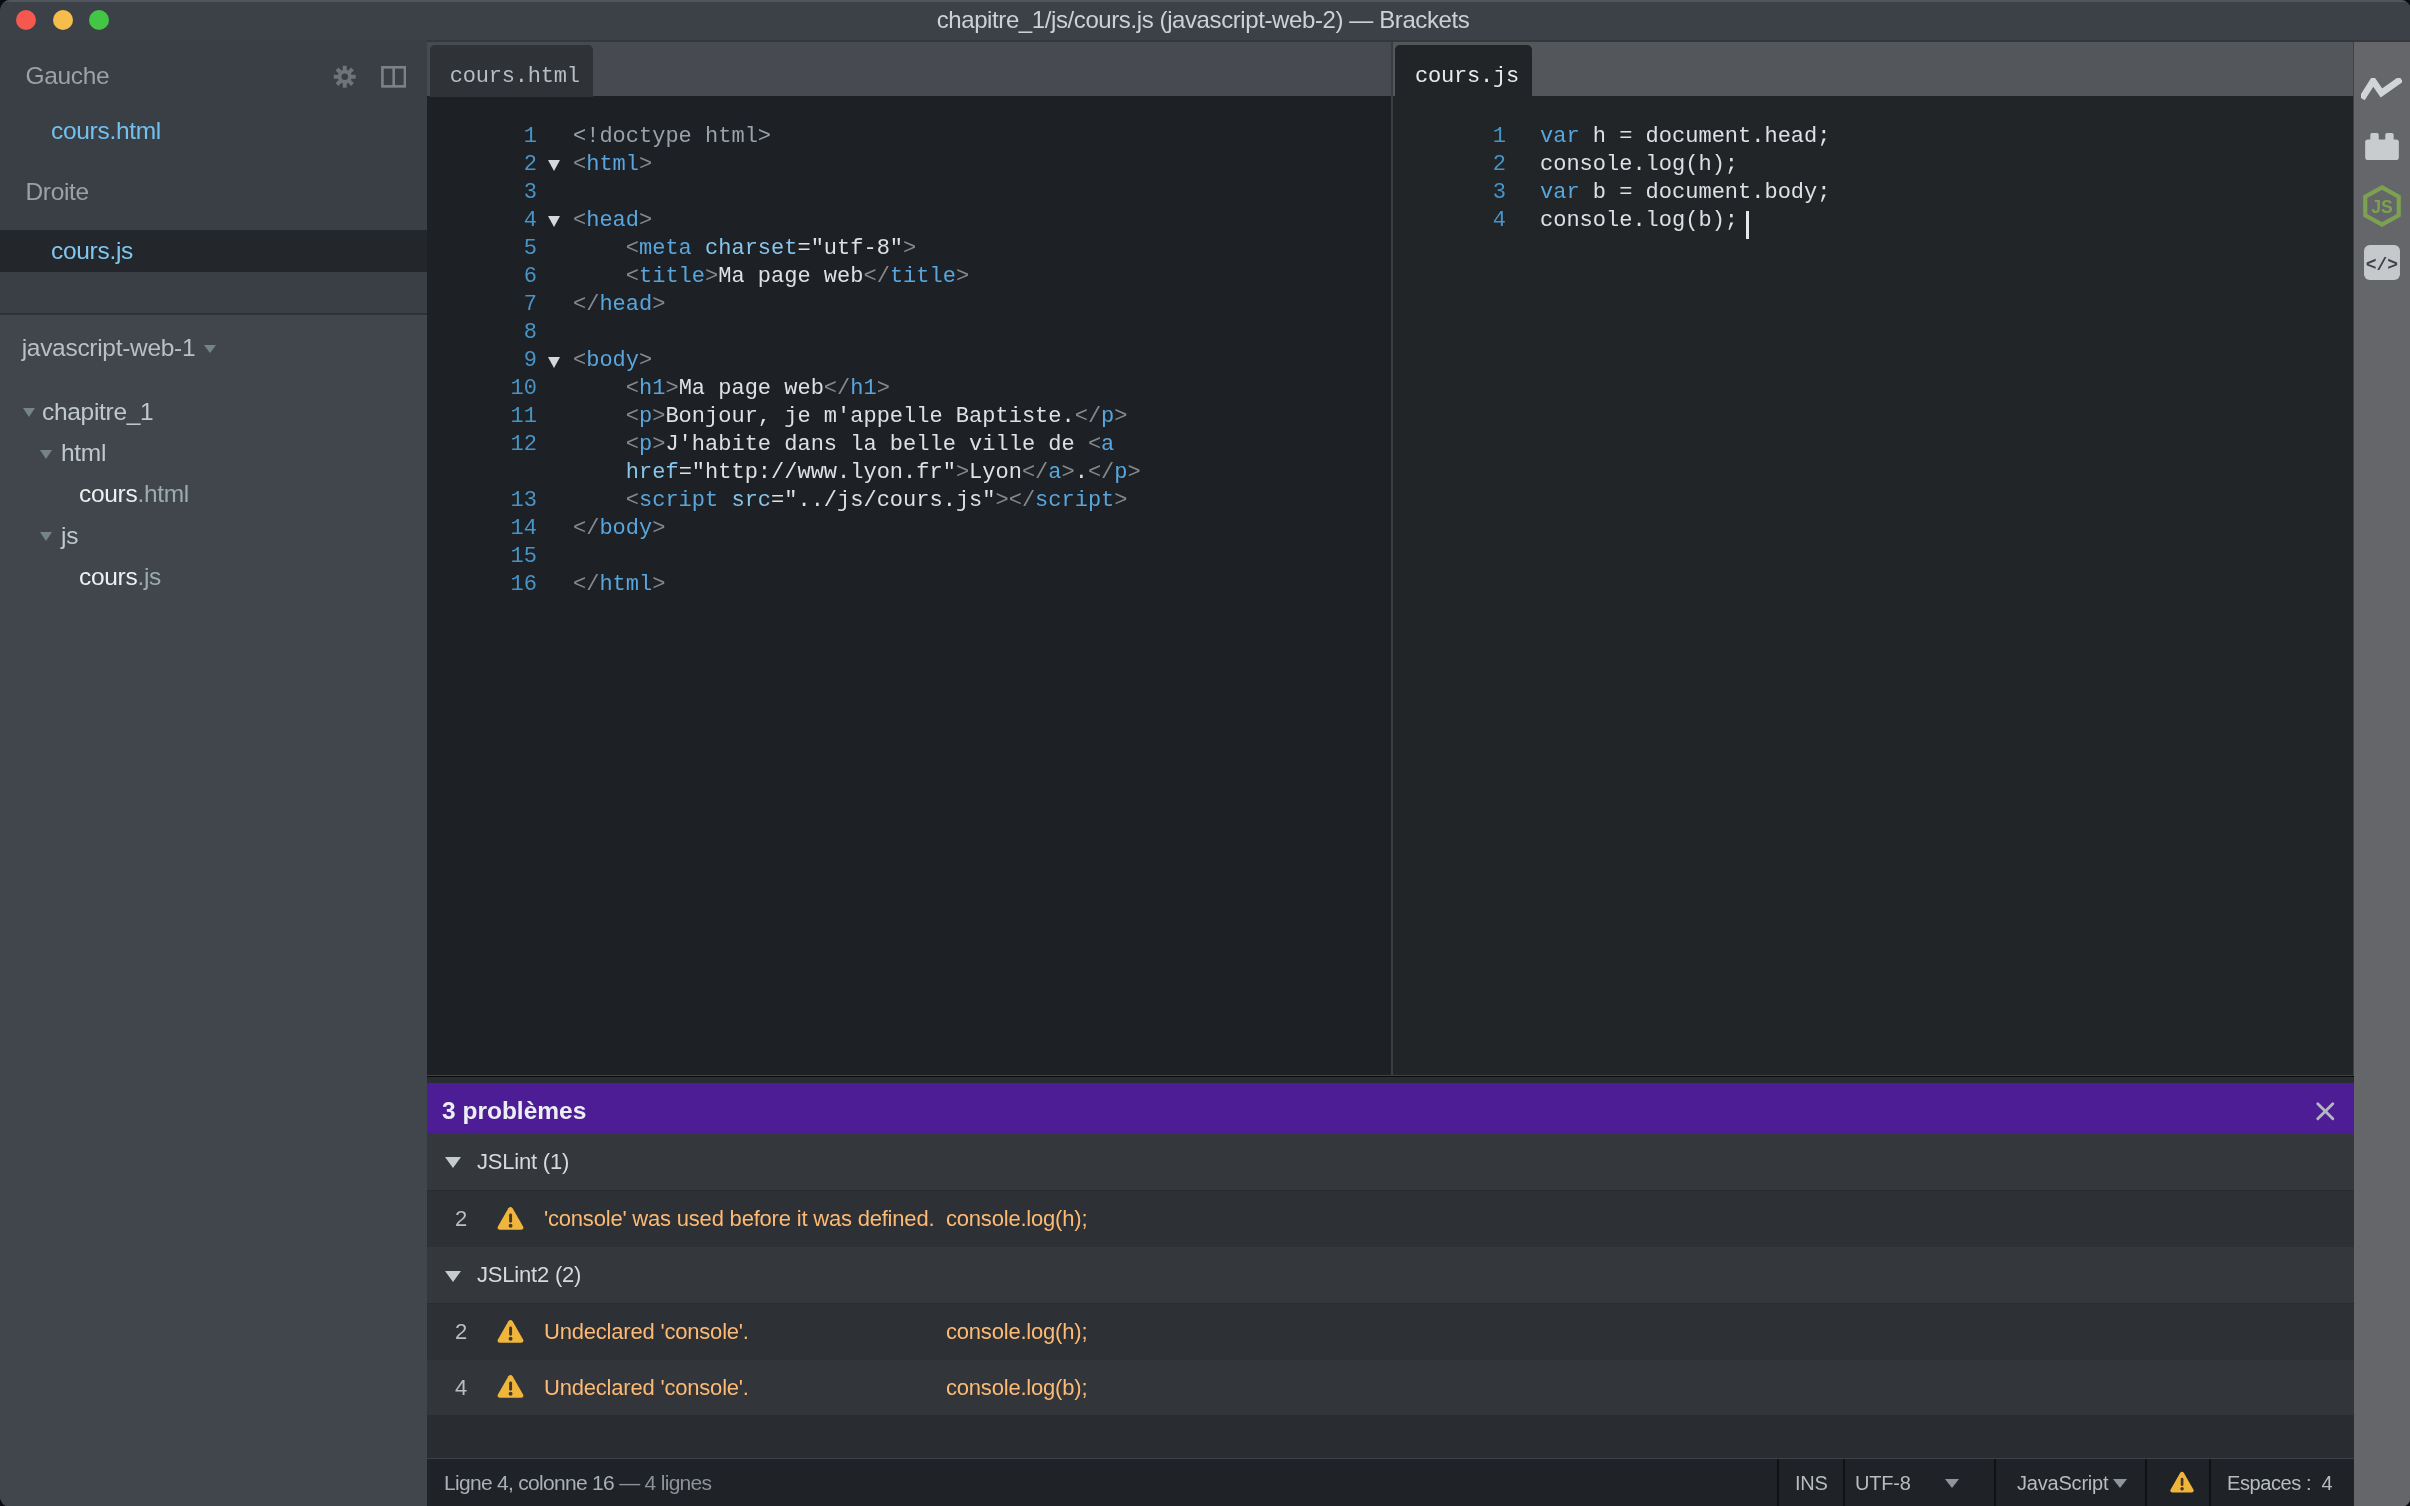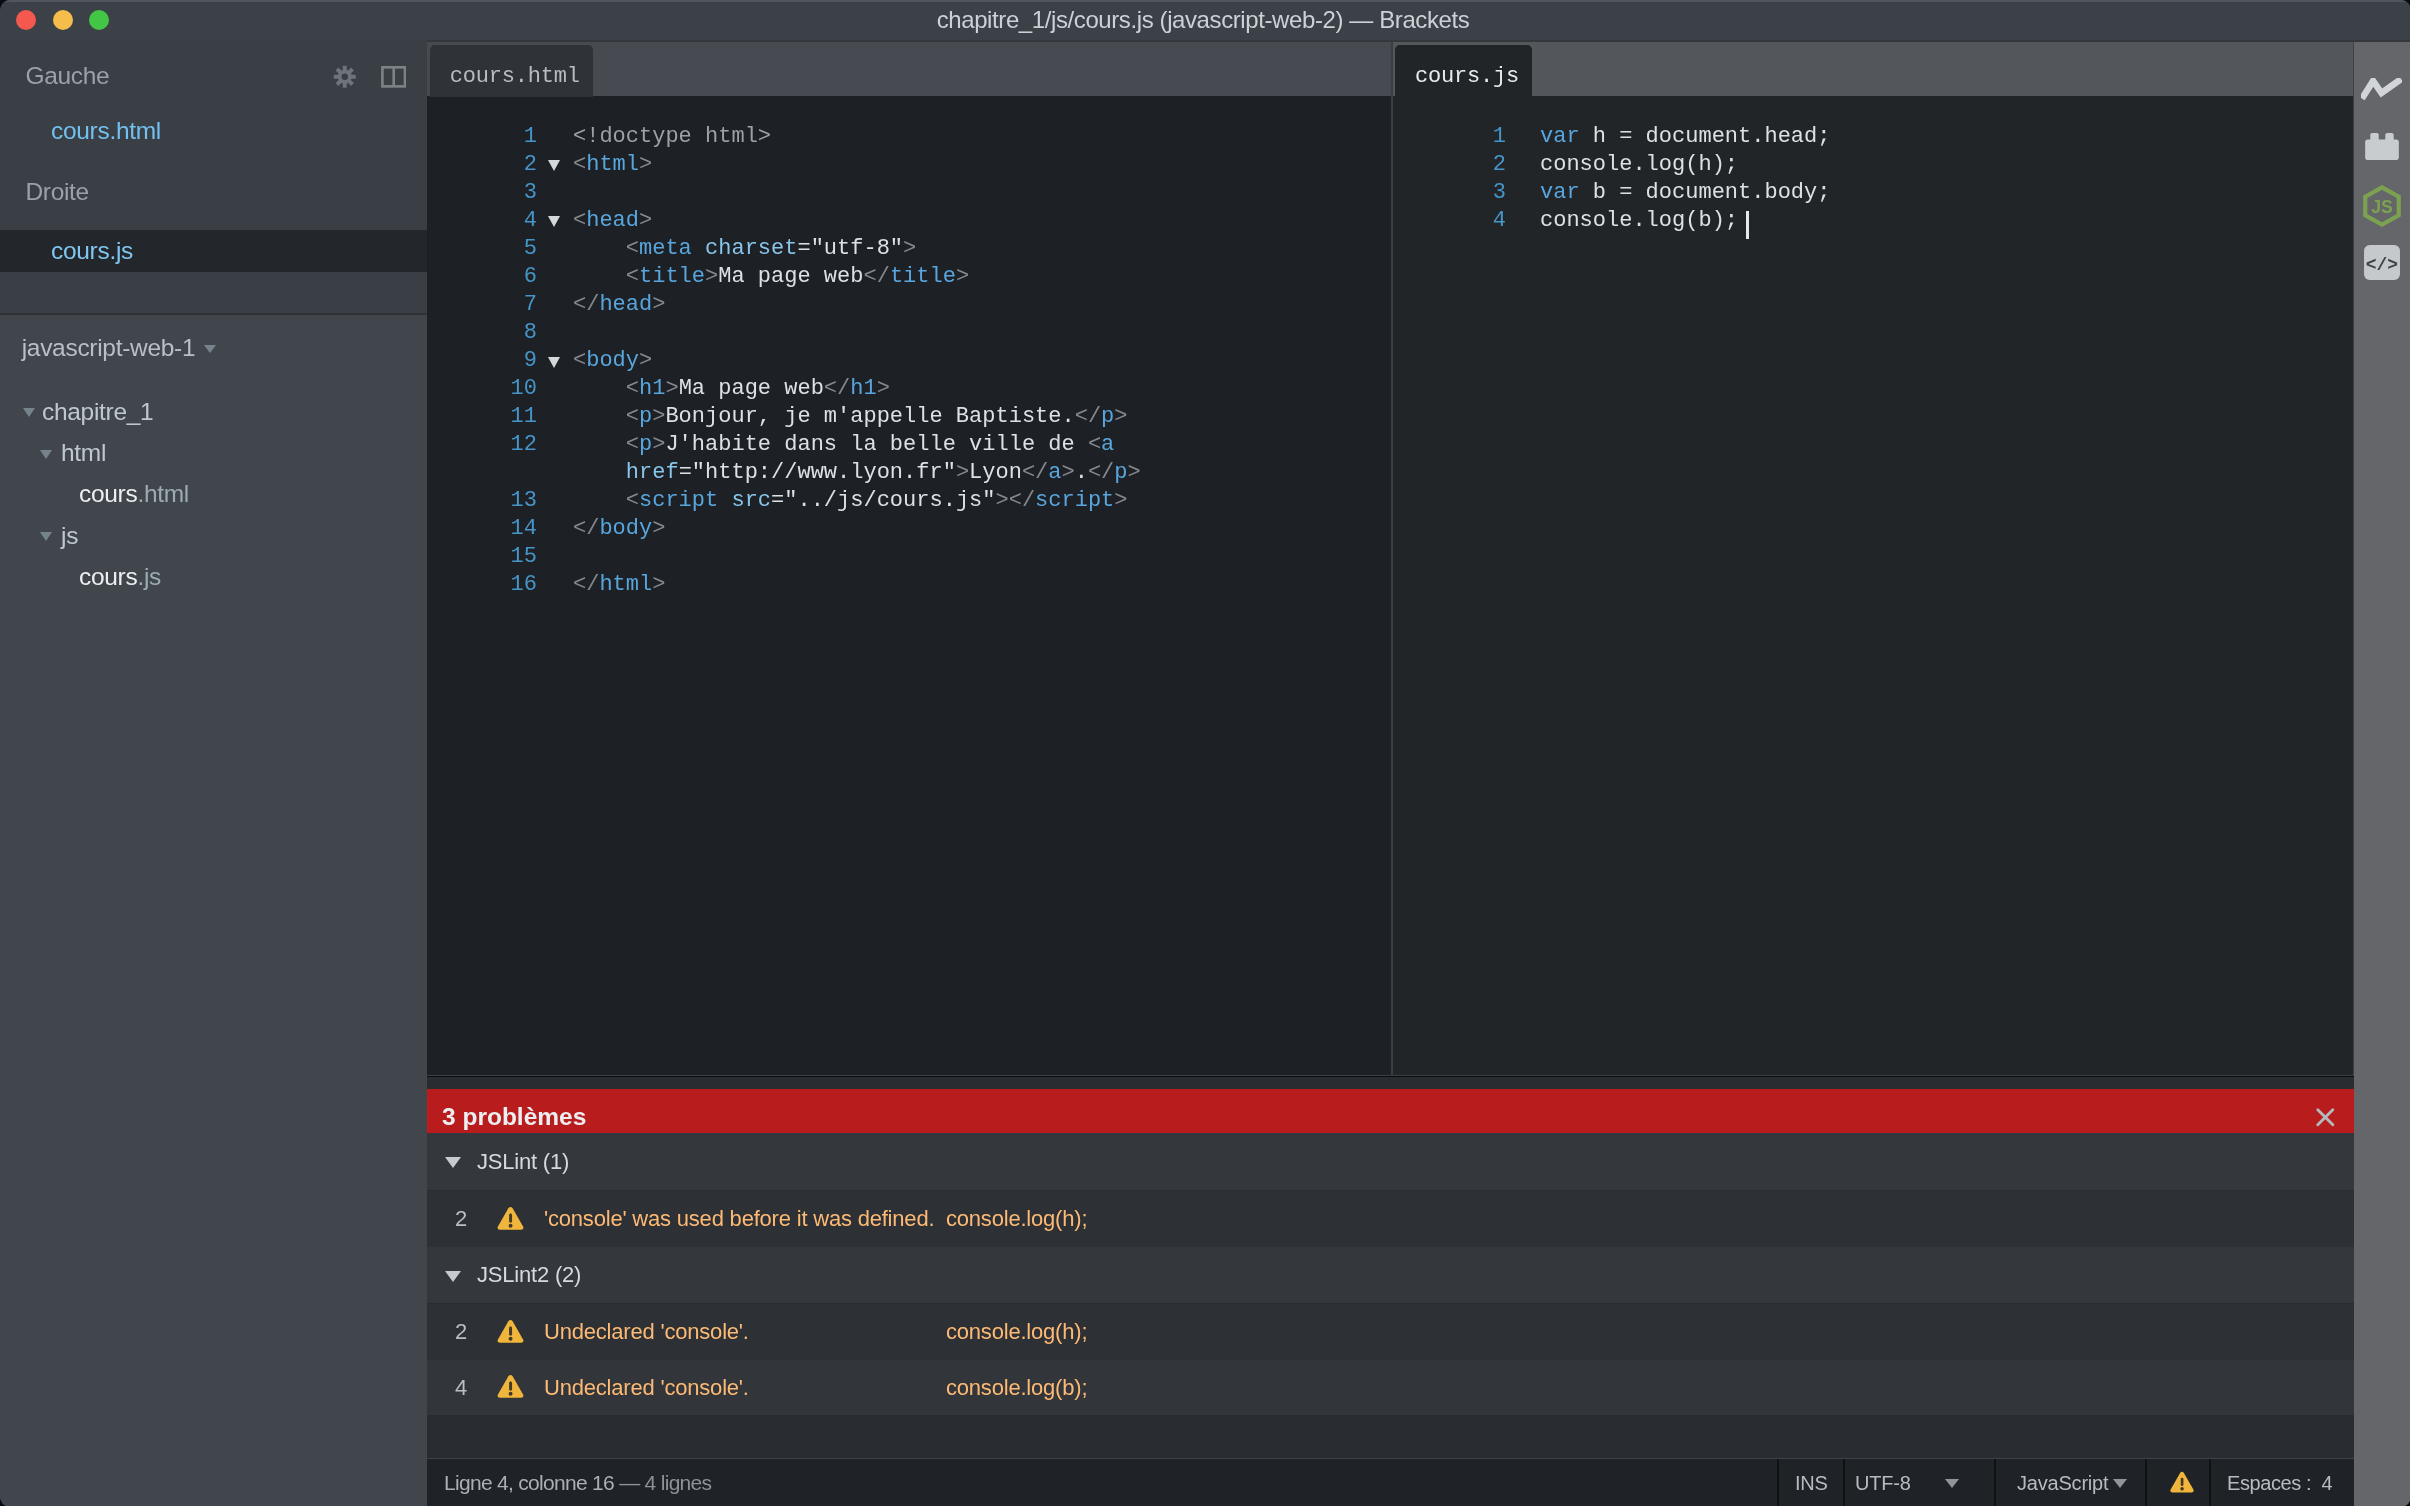--- a/index.html
+++ b/index.html
@@ -154,21 +154,21 @@
 3
 4</pre>
     <pre class="code" style="left:1113px;top:83px;"><span class="b">var</span> h = document.head;
 console.log(h);
 <span class="b">var</span> b = document.body;
 console.log(b);</pre>
     <div id="cursor" style="left:1319px;top:171px;"></div>
   </div>
 
   <div id="problems">
-    <div class="prow" style="top:12px;height:56px;background:#b91c1c;">
+    <div class="prow" style="top:6px;height:56px;background:#4c1d95;">
       <div class="ptxt" style="left:15px;top:0;line-height:56px;font-size:24.5px;font-weight:bold;color:#eceff2;letter-spacing:0;">3 problèmes</div>
       <svg class="abs" style="left:1887px;top:17px;" width="22.6" height="22.6" viewBox="0 0 24 24">
         <g stroke="#b4b9be" stroke-width="3" stroke-linecap="round">
           <line x1="4" y1="4" x2="20" y2="20"></line>
             <line x1="20" y1="4" x2="4" y2="20"></line>
         </g>
       </svg>
     </div>
     <div class="prow" style="top:56px;height:57px;background:#34373b;">
       <div class="tri-d" style="left:18px;top:23.5px;border-left-width:8.5px;border-right-width:8.5px;border-top-width:11.3px;border-top-color:#c6cbd0;"></div>

